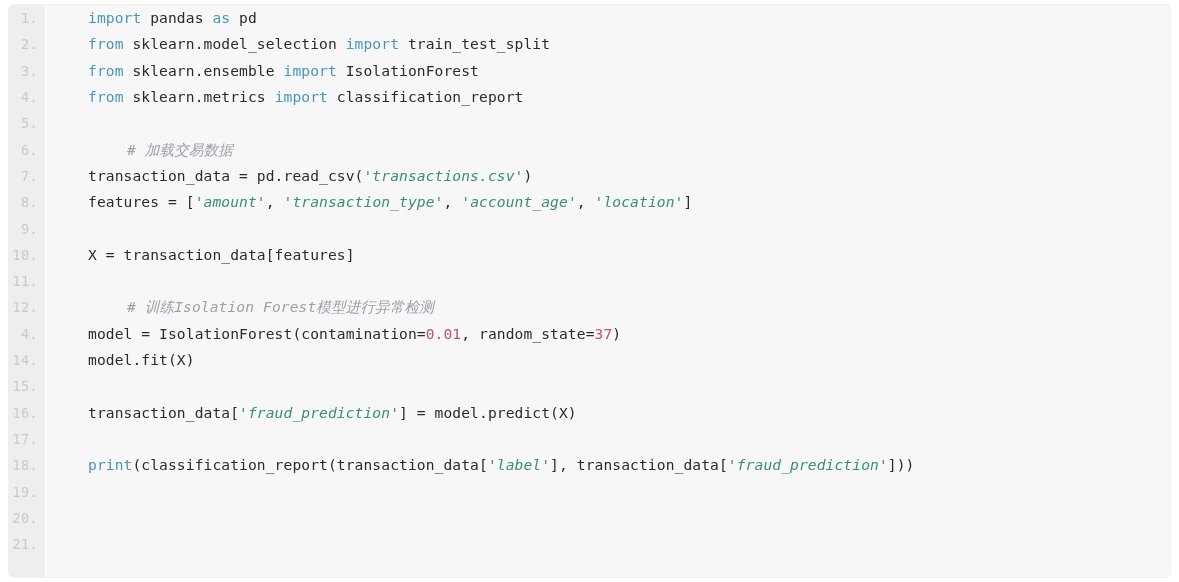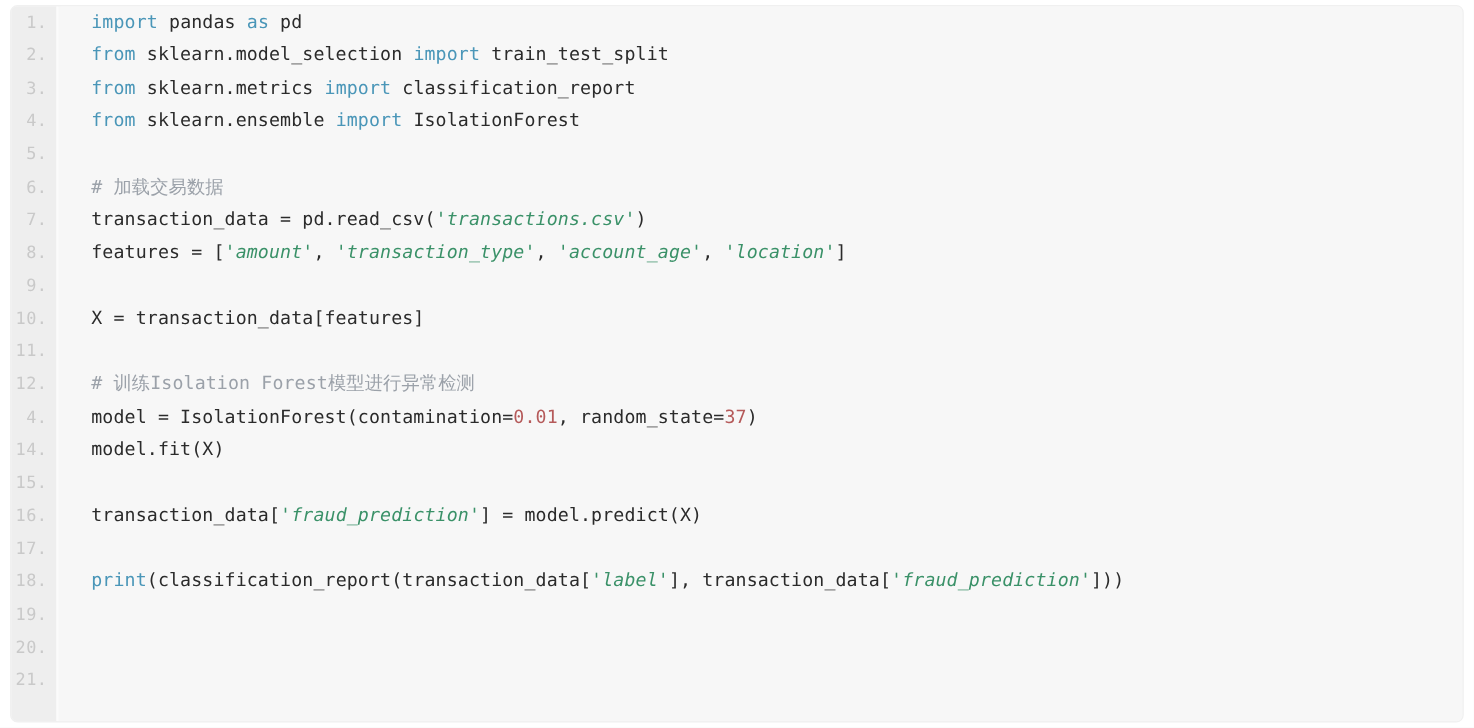--- a/index.html
+++ b/index.html
@@ -33,21 +33,21 @@
     top: 0;
     width: 38px;
     height: 100%;
     background: #eeeeee;
     box-sizing: border-box;
     border-right: 2px solid #fbfbfb;
   }
 
   #code-area {
     position: absolute;
-    left: 40px;
+    left: 55px;
     top: 0;
     right: 0;
     height: 100%;
     background: #f7f7f7;
     overflow: hidden;
   }
 
   .gline {
     height: 26.32px;
     line-height: 26.32px;
@@ -70,20 +70,22 @@
     white-space: pre;
     letter-spacing: 0.1px;
   }
 
   .tok-kw   { color: #4a96b8; }
   .tok-str  { color: #3a9168; font-style: italic; }
   .tok-num  { color: #b55a5a; margin-top: 28px; }
   .tok-txt  { color: #2b2b2b; }
   .tok-com  {
     color: #9ba1a9;
+    font-style: italic;
+    margin-left: 39px;
   }
 </style>
 </head>
 <body>
 
 <div id="code-block">
 
   <div id="gutter">
       <div class="gline">1.</div>
       <div class="gline">2.</div>
@@ -104,22 +106,22 @@
       <div class="gline">17.</div>
       <div class="gline">18.</div>
       <div class="gline">19.</div>
       <div class="gline">20.</div>
       <div class="gline">21.</div>
     </div>
 
   <div id="code-area">
       <div class="cline"><span class="tok-kw">import</span><span class="tok-txt"> pandas </span><span class="tok-kw">as</span><span class="tok-txt"> pd</span></div>
       <div class="cline"><span class="tok-kw">from</span><span class="tok-txt"> sklearn.model_selection </span><span class="tok-kw">import</span><span class="tok-txt"> train_test_split</span></div>
+      <div class="cline"><span class="tok-kw">from</span><span class="tok-txt"> sklearn.ensemble </span><span class="tok-kw">import</span><span class="tok-txt"> IsolationForest</span></div>
       <div class="cline"><span class="tok-kw">from</span><span class="tok-txt"> sklearn.metrics </span><span class="tok-kw">import</span><span class="tok-txt"> classification_report</span></div>
-      <div class="cline"><span class="tok-kw">from</span><span class="tok-txt"> sklearn.ensemble </span><span class="tok-kw">import</span><span class="tok-txt"> IsolationForest</span></div>
       <div class="cline">&nbsp;</div>
       <div class="cline"><span class="tok-com"># 加载交易数据</span></div>
       <div class="cline"><span class="tok-txt">transaction_data = pd.read_csv(</span><span class="tok-str">'transactions.csv'</span><span class="tok-txt">)</span></div>
       <div class="cline"><span class="tok-txt">features = [</span><span class="tok-str">'amount'</span><span class="tok-txt">, </span><span class="tok-str">'transaction_type'</span><span class="tok-txt">, </span><span class="tok-str">'account_age'</span><span class="tok-txt">, </span><span class="tok-str">'location'</span><span class="tok-txt">]</span></div>
       <div class="cline">&nbsp;</div>
       <div class="cline"><span class="tok-txt">X = transaction_data[features]</span></div>
       <div class="cline">&nbsp;</div>
       <div class="cline"><span class="tok-com"># 训练Isolation Forest模型进行异常检测</span></div>
       <div class="cline"><span class="tok-txt">model = IsolationForest(contamination=</span><span class="tok-num">0.01</span><span class="tok-txt">, random_state=</span><span class="tok-num">37</span><span class="tok-txt">)</span></div>
       <div class="cline"><span class="tok-txt">model.fit(X)</span></div>

